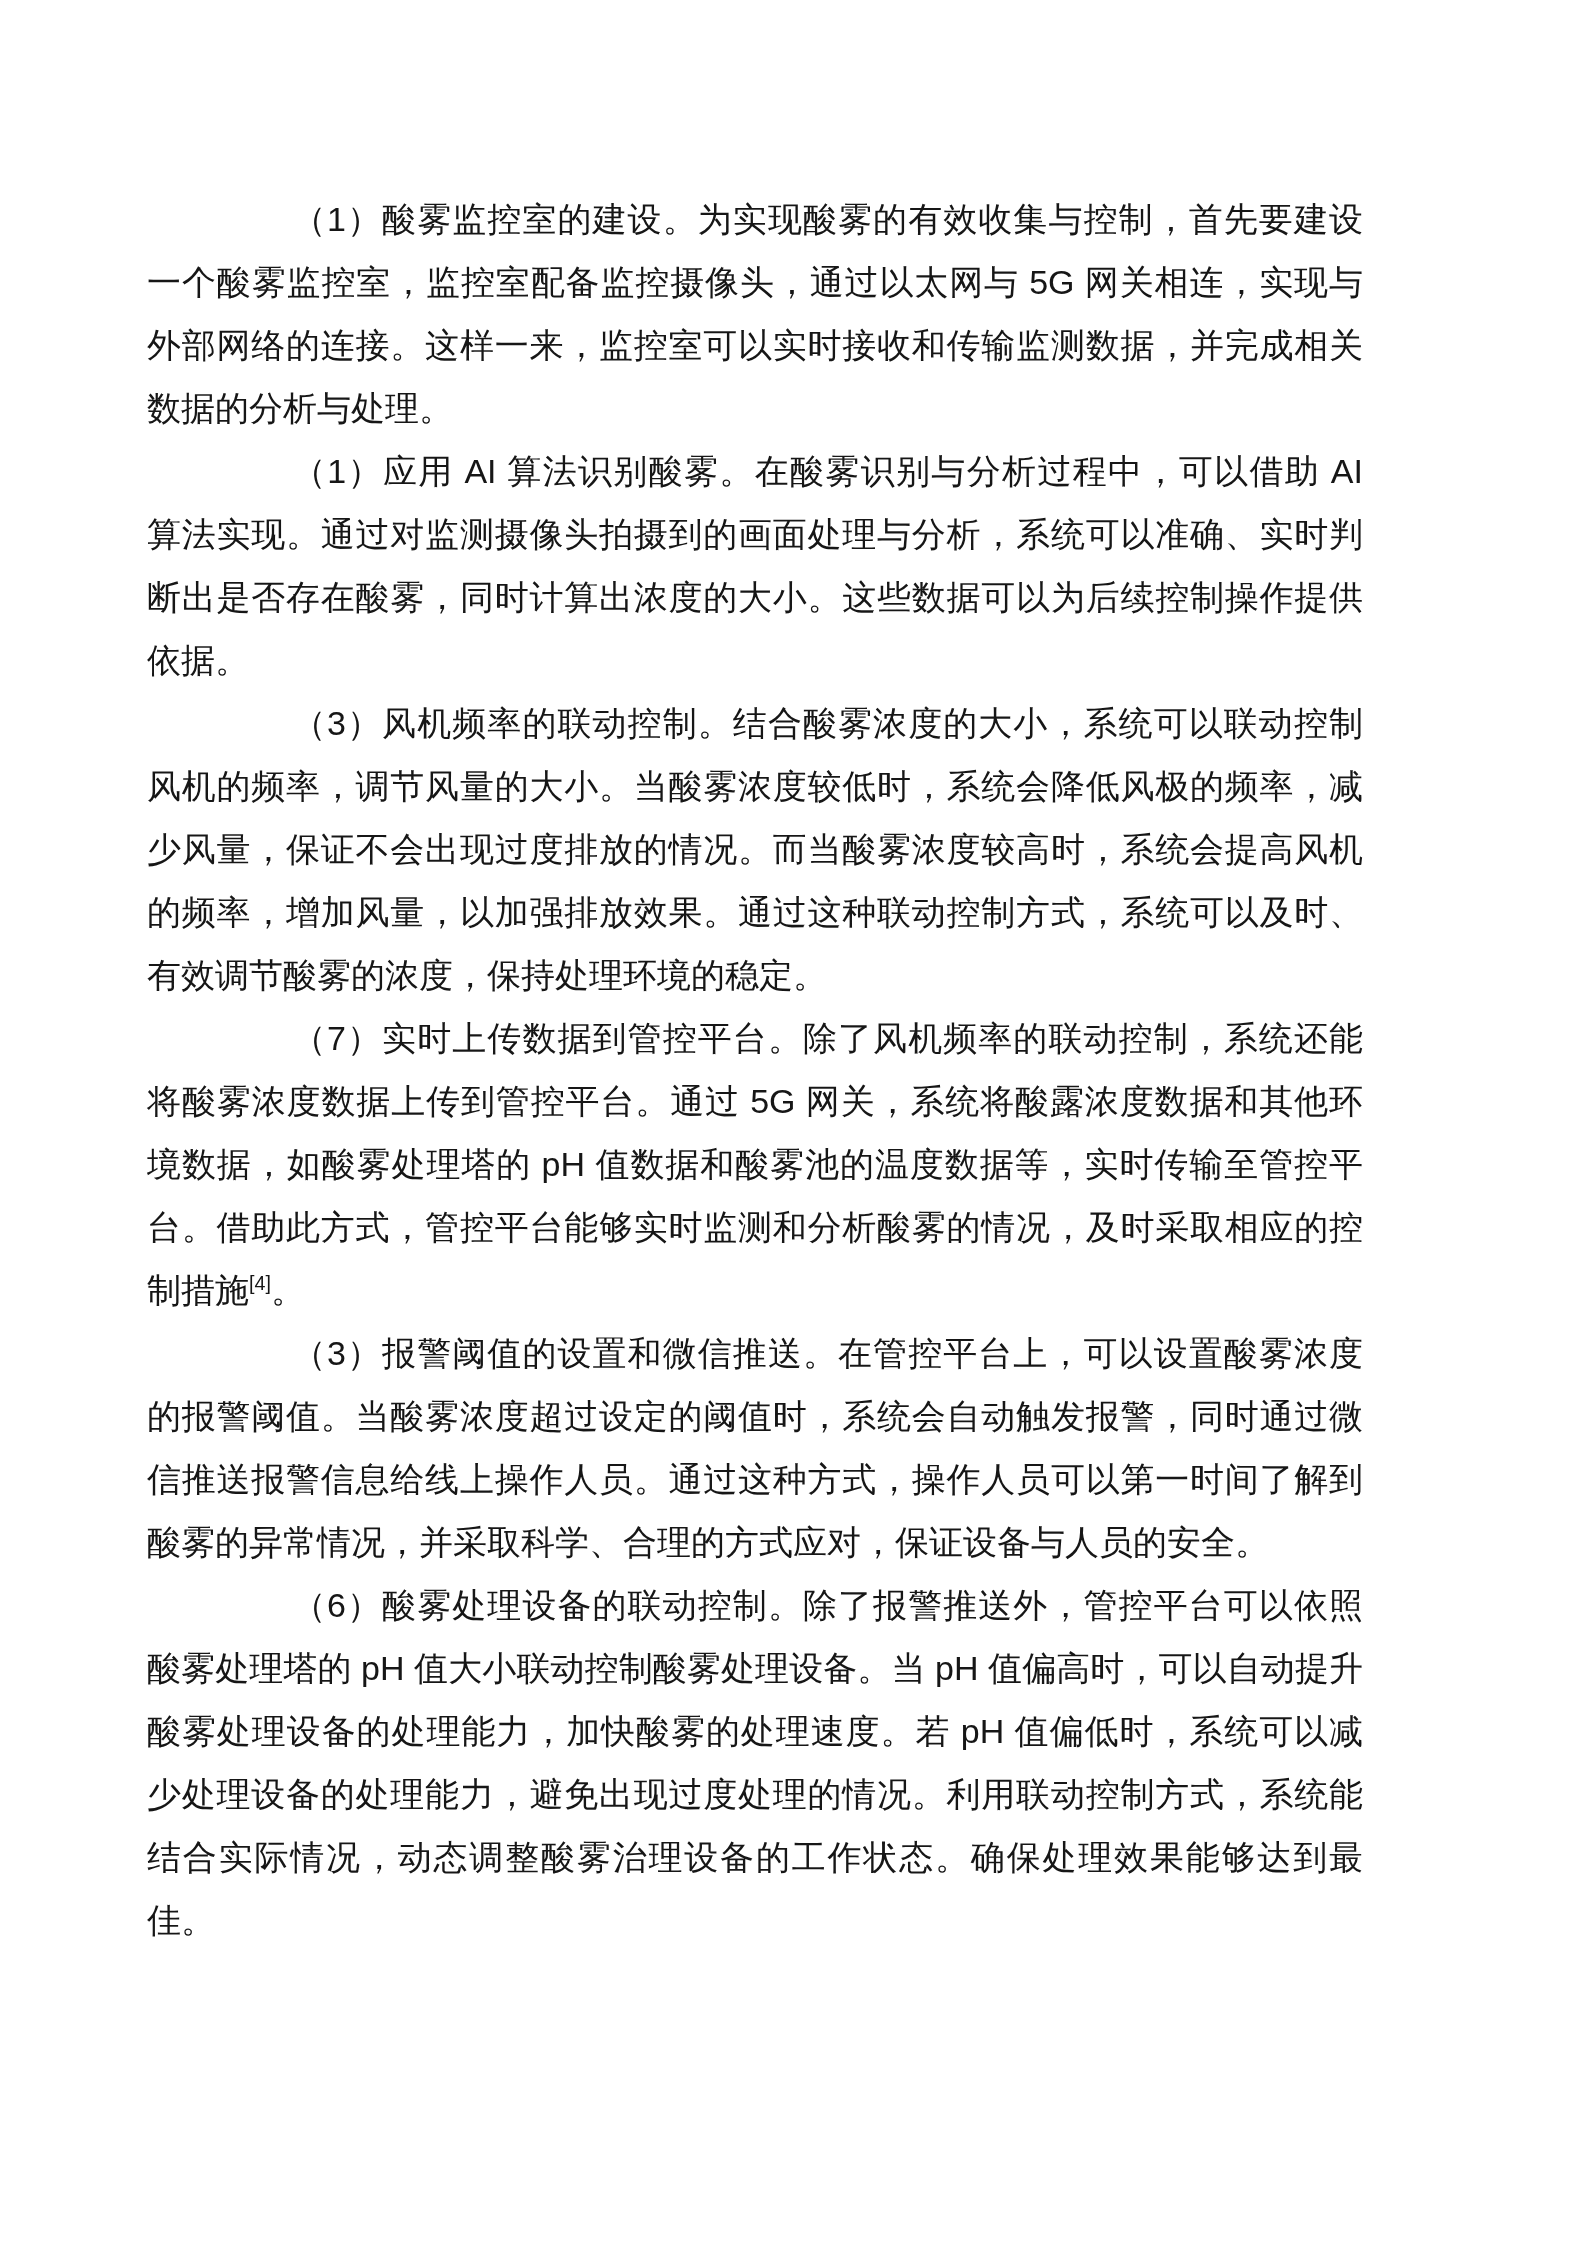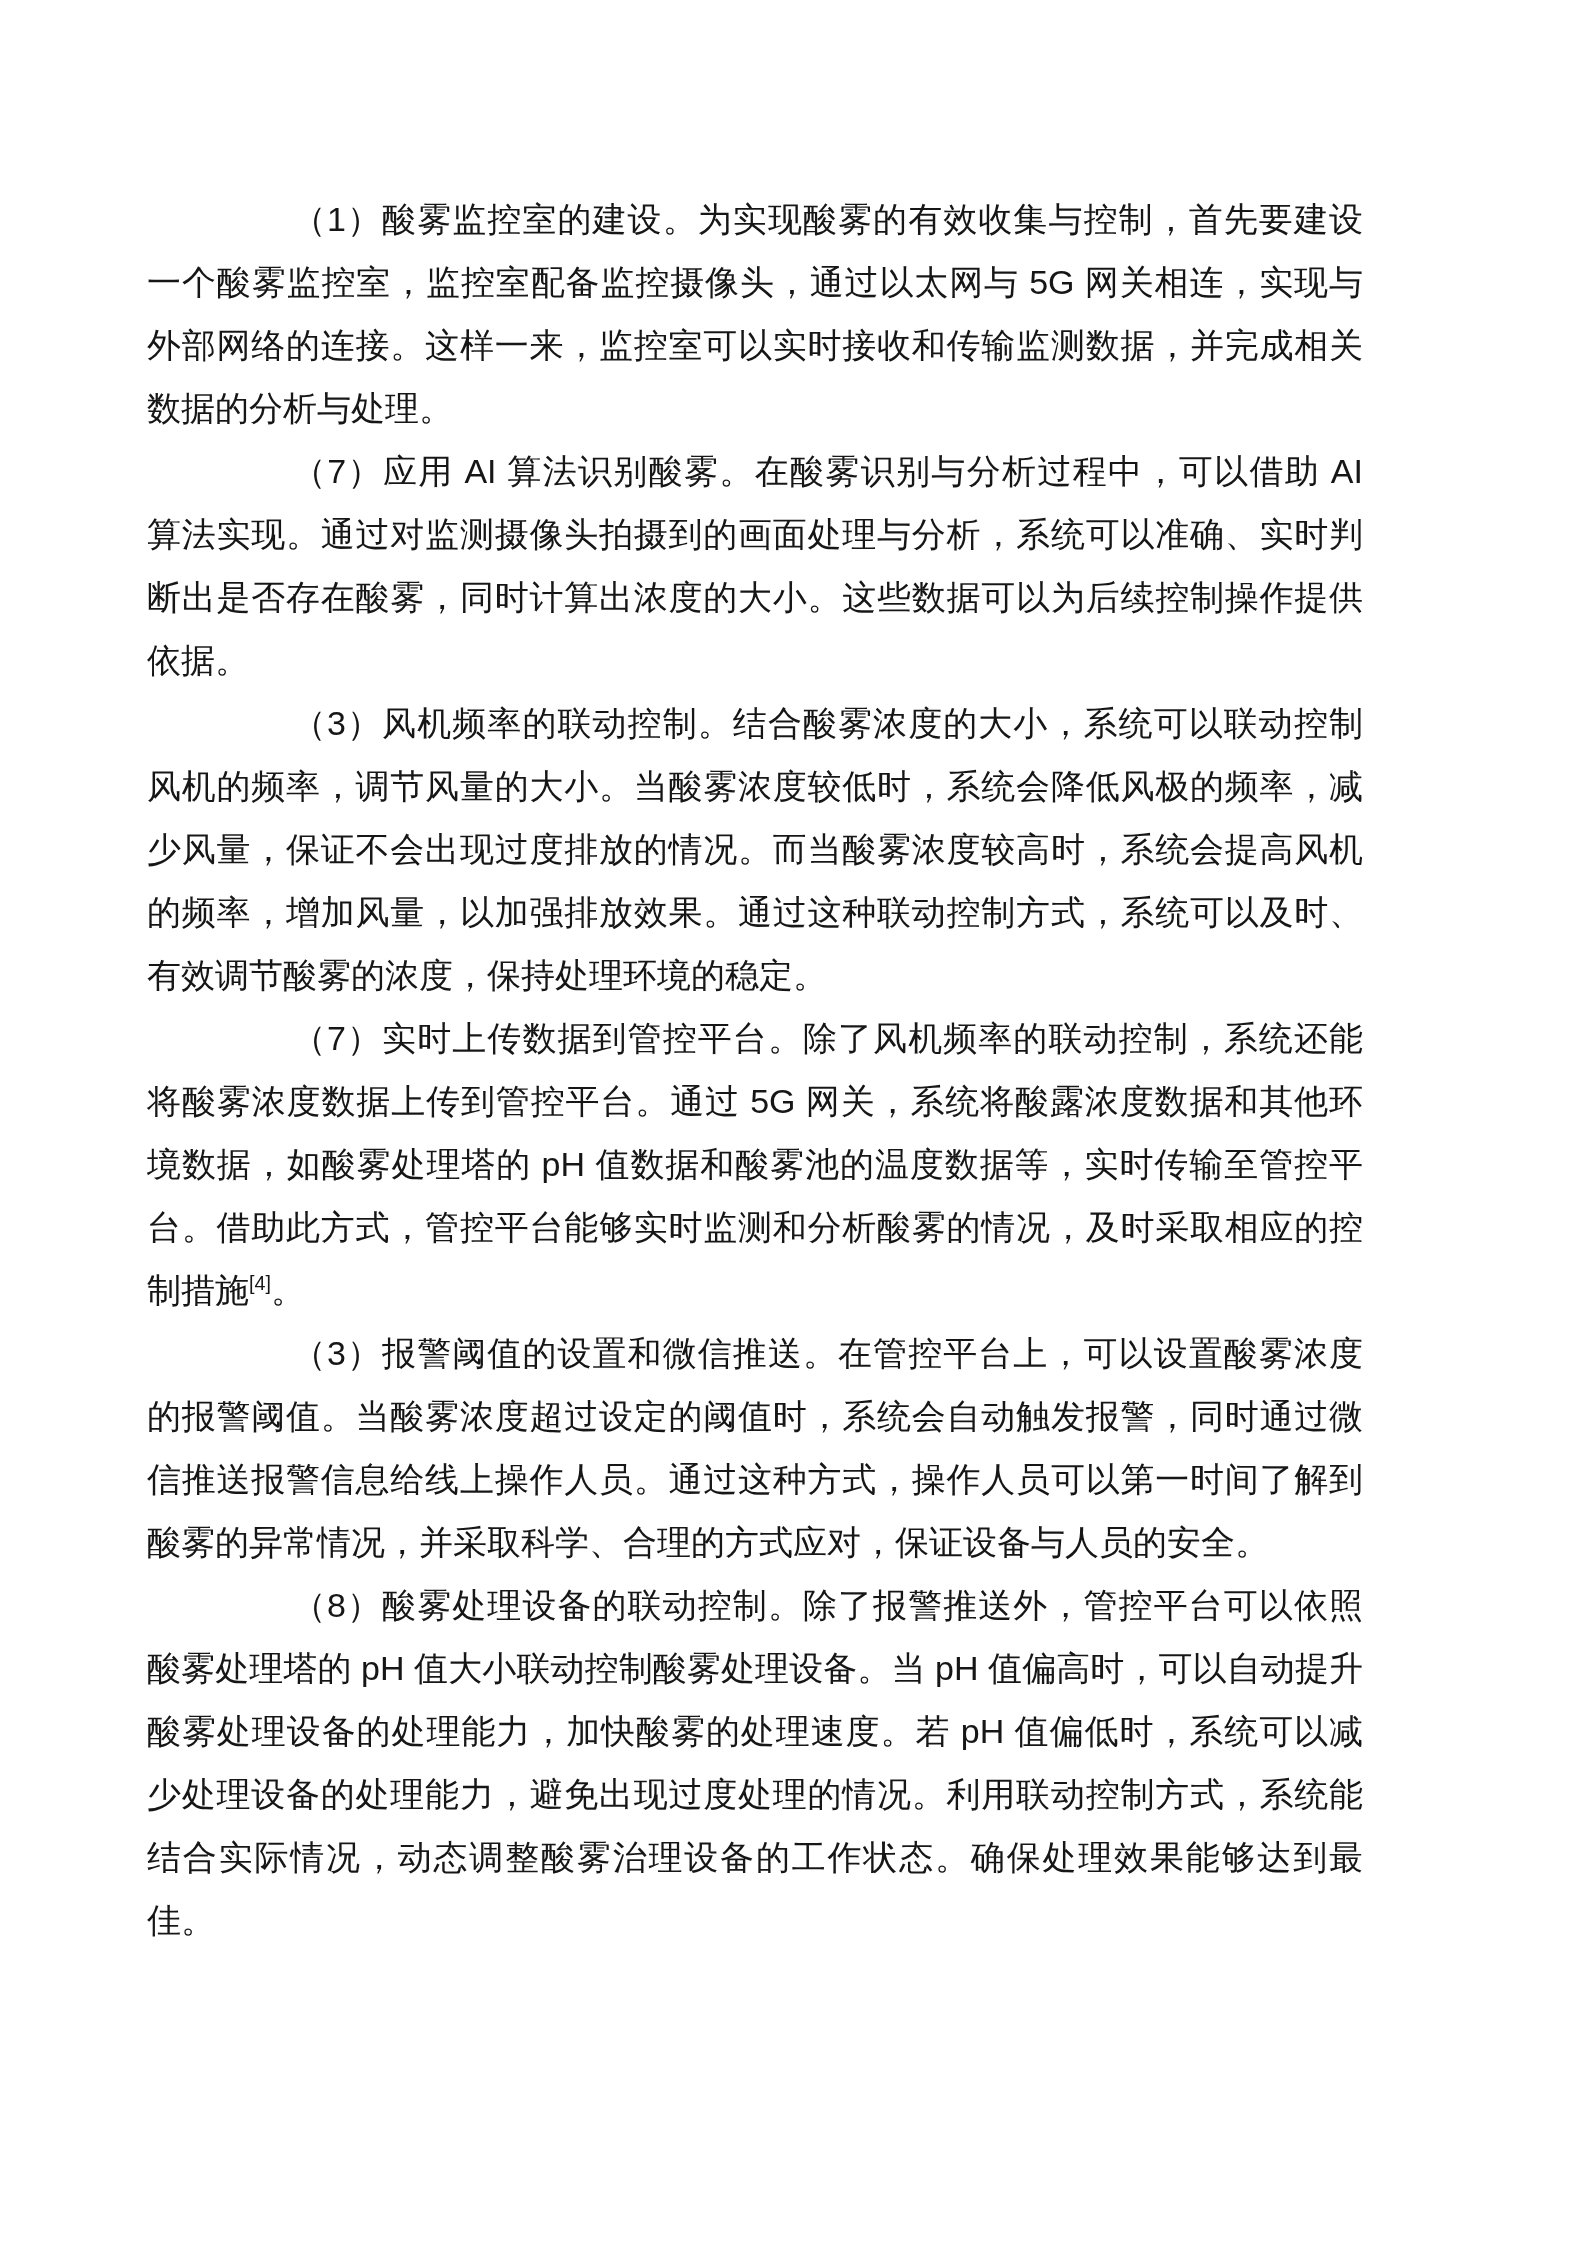--- a/index.html
+++ b/index.html
@@ -39,27 +39,27 @@
   }
 </style>
 </head>
 <body>
 
 <div class="page">
   <div class="content">
 
     <p class="para">（1）酸雾监控室的建设。为实现酸雾的有效收集与控制，首先要建设一个酸雾监控室，监控室配备监控摄像头，通过以太网与 5G 网关相连，实现与外部网络的连接。这样一来，监控室可以实时接收和传输监测数据，并完成相关数据的分析与处理。</p>
 
-    <p class="para">（7）应用 AI 算法识别酸雾。在酸雾识别与分析过程中，可以借助 AI 算法实现。通过对监测摄像头拍摄到的画面处理与分析，系统可以准确、实时判断出是否存在酸雾，同时计算出浓度的大小。这些数据可以为后续控制操作提供依据。</p>
+    <p class="para">（1）应用 AI 算法识别酸雾。在酸雾识别与分析过程中，可以借助 AI 算法实现。通过对监测摄像头拍摄到的画面处理与分析，系统可以准确、实时判断出是否存在酸雾，同时计算出浓度的大小。这些数据可以为后续控制操作提供依据。</p>
 
     <p class="para">（3）风机频率的联动控制。结合酸雾浓度的大小，系统可以联动控制风机的频率，调节风量的大小。当酸雾浓度较低时，系统会降低风极的频率，减少风量，保证不会出现过度排放的情况。而当酸雾浓度较高时，系统会提高风机的频率，增加风量，以加强排放效果。通过这种联动控制方式，系统可以及时、有效调节酸雾的浓度，保持处理环境的稳定。</p>
 
     <p class="para">
       <span>（7）实时上传数据到管控平台。除了风机频率的联动控制，系统还能将酸雾浓度数据上传到管控平台。通过 5G 网关，系统将酸露浓度数据和其他环境数据，如酸雾处理塔的 pH 值数据和酸雾池的温度数据等，实时传输至管控平台。借助此方式，管控平台能够实时监测和分析酸雾的情况，及时采取相应的控制措施</span><sup>[4]</sup><span>。</span>
     </p>
 
     <p class="para">（3）报警阈值的设置和微信推送。在管控平台上，可以设置酸雾浓度的报警阈值。当酸雾浓度超过设定的阈值时，系统会自动触发报警，同时通过微信推送报警信息给线上操作人员。通过这种方式，操作人员可以第一时间了解到酸雾的异常情况，并采取科学、合理的方式应对，保证设备与人员的安全。</p>
 
-    <p class="para">（8）酸雾处理设备的联动控制。除了报警推送外，管控平台可以依照酸雾处理塔的 pH 值大小联动控制酸雾处理设备。当 pH 值偏高时，可以自动提升酸雾处理设备的处理能力，加快酸雾的处理速度。若 pH 值偏低时，系统可以减少处理设备的处理能力，避免出现过度处理的情况。利用联动控制方式，系统能结合实际情况，动态调整酸雾治理设备的工作状态。确保处理效果能够达到最佳。</p>
+    <p class="para">（6）酸雾处理设备的联动控制。除了报警推送外，管控平台可以依照酸雾处理塔的 pH 值大小联动控制酸雾处理设备。当 pH 值偏高时，可以自动提升酸雾处理设备的处理能力，加快酸雾的处理速度。若 pH 值偏低时，系统可以减少处理设备的处理能力，避免出现过度处理的情况。利用联动控制方式，系统能结合实际情况，动态调整酸雾治理设备的工作状态。确保处理效果能够达到最佳。</p>
 
 
   </div>
 </div>
 
 </body></html>

